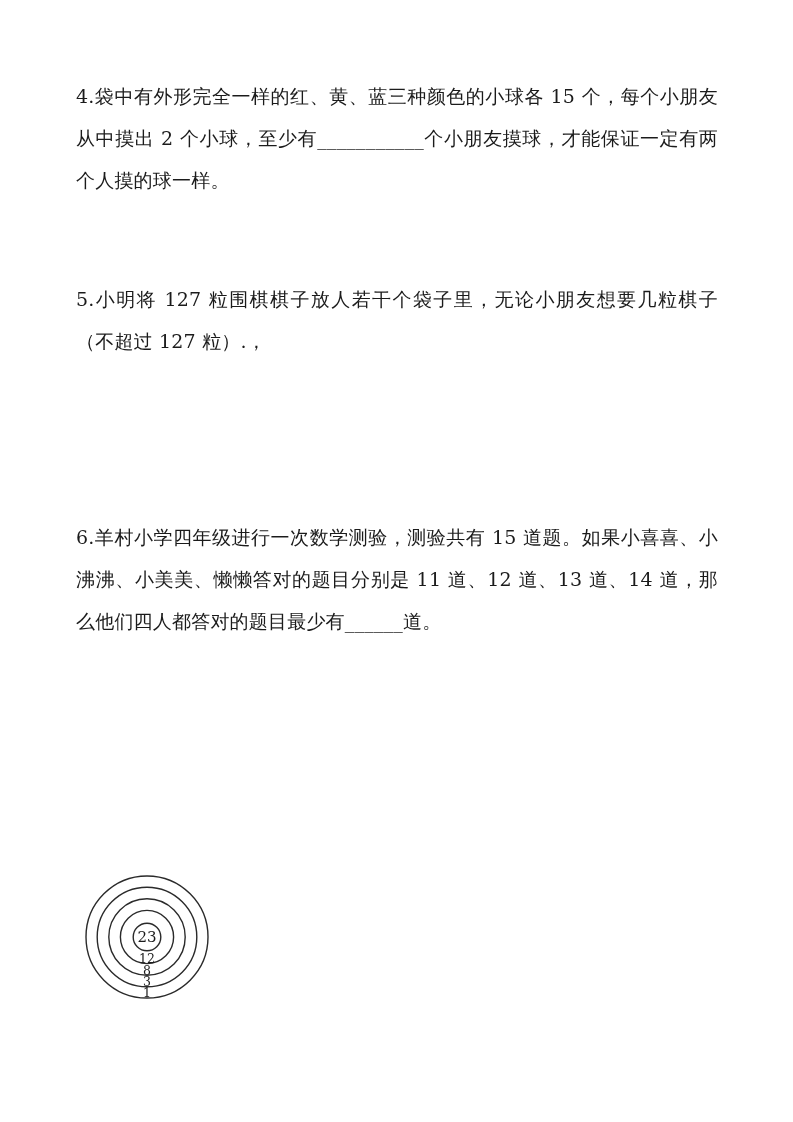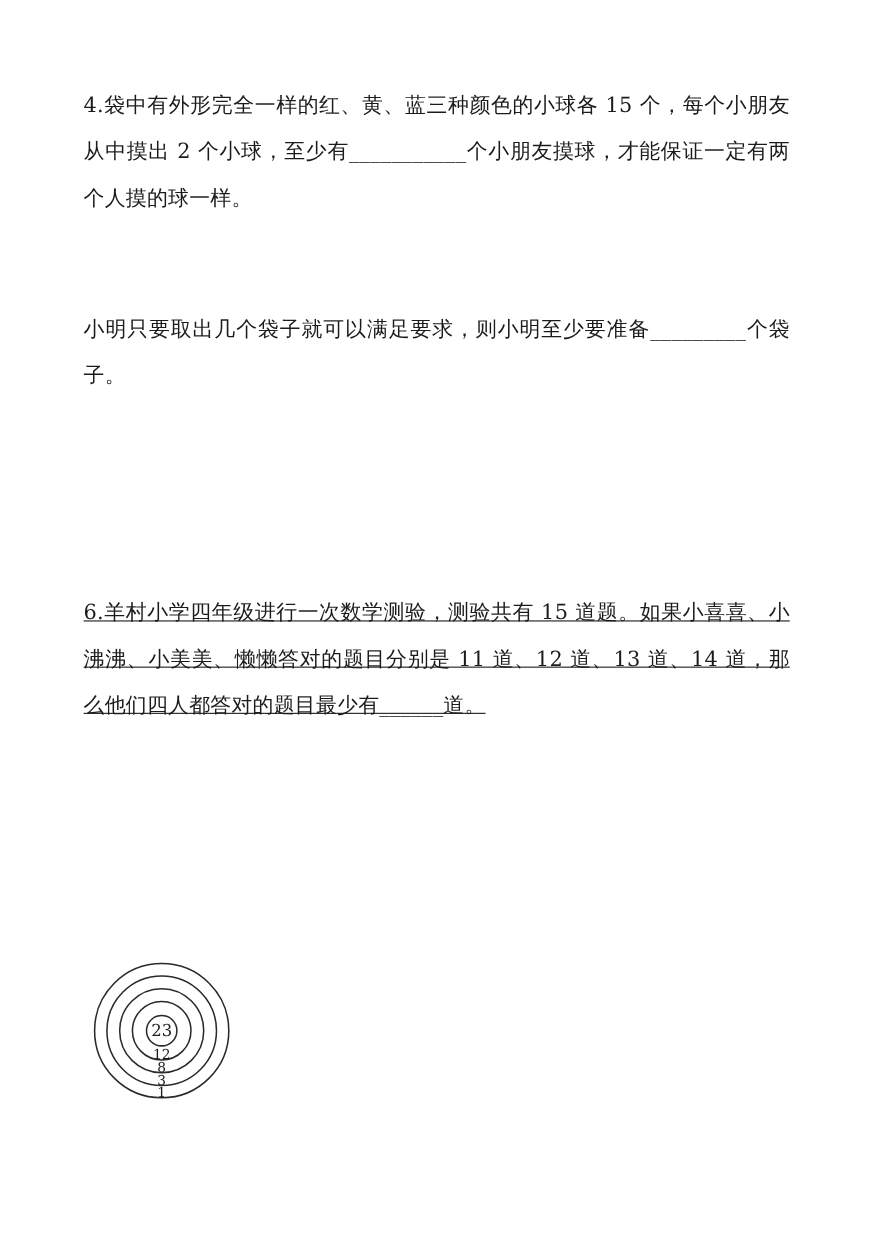--- a/index.html
+++ b/index.html
@@ -22,21 +22,21 @@
     left: 76px;
     width: 642px;
     font-size: 19px;
     line-height: 42px;
     text-align: justify;
     letter-spacing: 0.2px;
   }
   .q p { margin: 0; }
   #q4 { top: 75px; }
   #q5 { top: 278px; }
-  #q6 { top: 536px; text-decoration: underline; }
+  #q6 { top: 516px; }
   #q7 { top: 747px; }
   .board {
     position: absolute;
     left: 80px;
     top: 870px;
     width: 134px;
     height: 134px;
   }
   .board circle {
     fill: none;
@@ -54,21 +54,21 @@
 </head>
 <body>
 
 <div class="page">
 
   <div class="q" id="q4">
     <p>4.袋中有外形完全一样的红、黄、蓝三种颜色的小球各 15 个，每个小朋友从中摸出 2 个小球，至少有___________个小朋友摸球，才能保证一定有两个人摸的球一样。</p>
   </div>
 
   <div class="q" id="q5">
-    <p>小明只要取出几个袋子就可以满足要求，则小明至少要准备_________个袋子。</p>
+    <p>5.小明将 127 粒围棋棋子放人若干个袋子里，无论小朋友想要几粒棋子（不超过 127 粒）.，</p>
   </div>
 
   <div class="q" id="q6">
     <p>6.羊村小学四年级进行一次数学测验，测验共有 15 道题。如果小喜喜、小沸沸、小美美、懒懒答对的题目分别是 11 道、12 道、13 道、14 道，那么他们四人都答对的题目最少有______道。</p>
   </div>
 
 
   <svg class="board" viewBox="0 0 134 134" aria-hidden="false">
     <circle cx="67" cy="67" r="61"></circle>
     <circle cx="67" cy="67" r="49.8"></circle>

